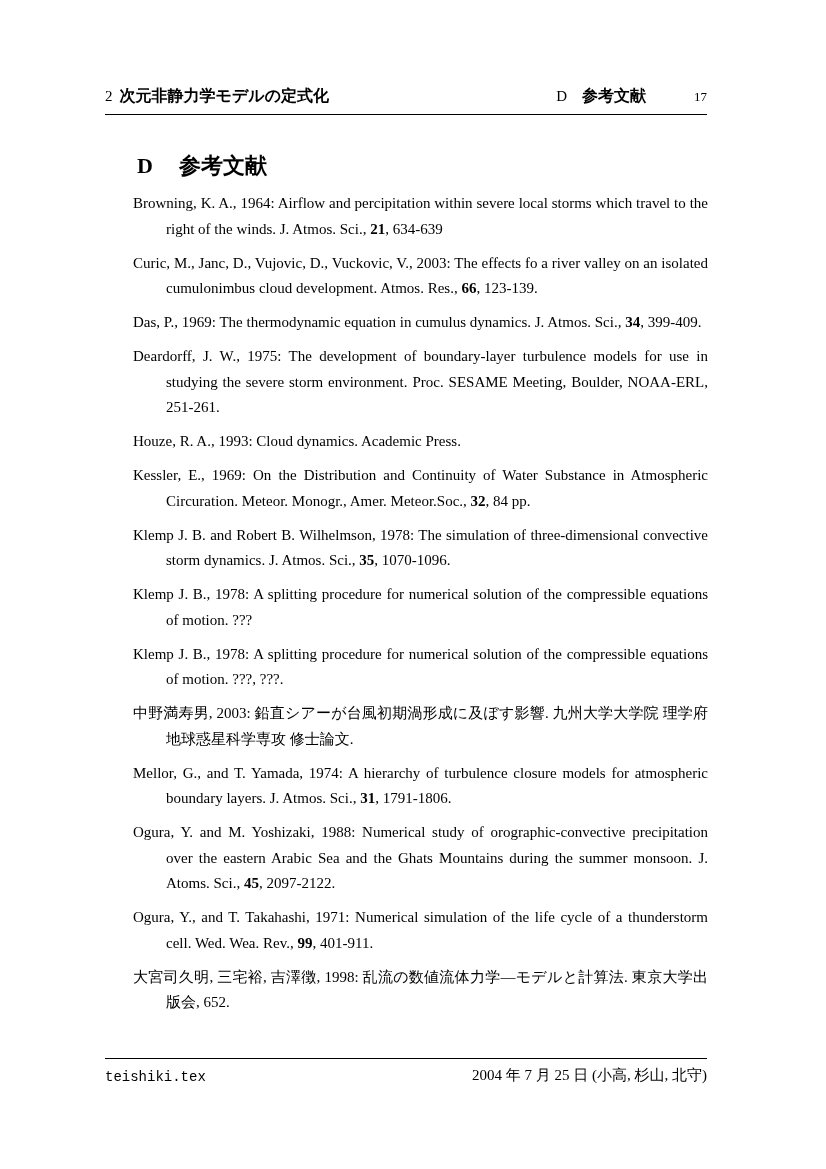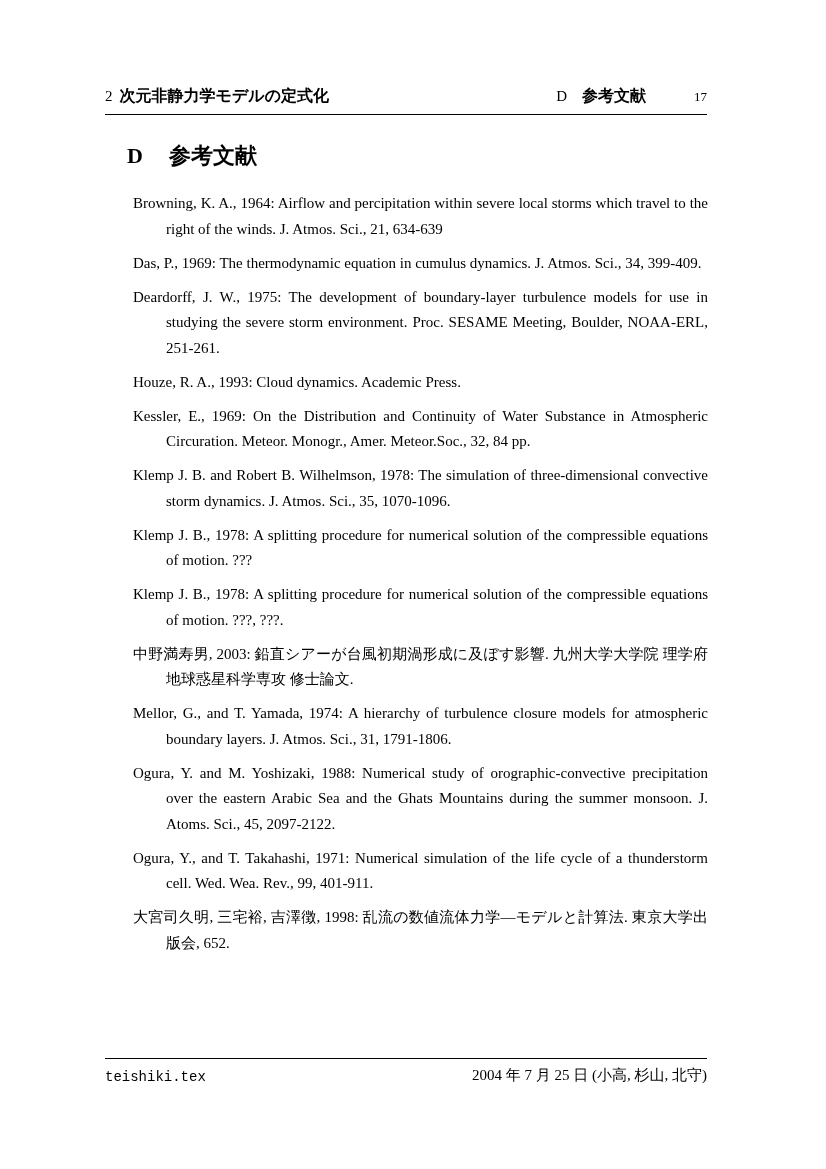--- a/index.html
+++ b/index.html
@@ -38,21 +38,21 @@
   .header-left  .jp-gothic { font-size: 16px; }
   .header-right .letter    { font-size: 15px; }
   .header-right .jp-gothic { font-size: 16px; margin-left: 15px; }
   .header-right .pageno    { font-size: 13px; margin-left: 48px; }
 
   
   .section-title {
     position: absolute;
     left: 123px;
     top: 139px;
-    margin: 4px;
+    margin: 14px;
     font-size: 22px;
     font-weight: bold;
     line-height: 26px;
   }
   .section-title .letter { font-family: "Liberation Serif", "DejaVu Serif", serif; }
   .section-title .jp-gothic { font-size: 22px; margin-left: 26px; }
 
   
   .refs {
     position: absolute;
@@ -62,21 +62,21 @@
   }
   .ref {
     margin: 0 0 8.5px 0;
     font-size: 15px;
     line-height: 25.5px;
     text-align: justify;
     padding-left: 33px;
     text-indent: -33px;
   }
   .ref .it { }
-  .ref .bf { font-weight: normal; }
+  .ref .bf { font-weight: bold; }
 
   
   .footer {
     position: absolute;
     left: 105px;
     top: 1058px;
     width: 602px;
     border-top: 1px solid #000;
     padding-top: 7px;
     display: flex;
@@ -102,20 +102,21 @@
       <span class="letter">D</span><span class="jp-gothic">参考文献</span><span class="pageno">17</span>
     </div>
   </div>
 
   <h1 class="section-title">
     <span class="letter">D</span><span class="jp-gothic">参考文献</span>
   </h1>
 
   <div class="refs">
     <p class="ref"><span>Browning, K. A., 1964: Airflow and percipitation within severe local storms which travel to the right of the winds. </span><span class="it">J. Atmos. Sci.</span><span>, </span><span class="bf">21</span><span>, 634-639</span></p>
+    <p class="ref"><span>Curic, M., Janc, D., Vujovic, D., Vuckovic, V., 2003: The effects fo a river valley on an isolated cumulonimbus cloud development. </span><span class="it">Atmos. Res.</span><span>, </span><span class="bf">66</span><span>, 123-139.</span></p>
     <p class="ref"><span>Das, P., 1969: The thermodynamic equation in cumulus dynamics. </span><span class="it">J. Atmos. Sci.</span><span>, </span><span class="bf">34</span><span>, 399-409.</span></p>
     <p class="ref"><span>Deardorff, J. W., 1975: The development of boundary-layer turbulence models for use in studying the severe storm environment. </span><span class="it">Proc. SESAME Meeting</span><span>, Boulder, NOAA-ERL, 251-261.</span></p>
     <p class="ref"><span>Houze, R. A., 1993: Cloud dynamics. Academic Press.</span></p>
     <p class="ref"><span>Kessler, E., 1969: On the Distribution and Continuity of Water Substance in Atmospheric Circuration. Meteor. Monogr., </span><span class="it">Amer. Meteor.Soc.</span><span>, </span><span class="bf">32</span><span>, 84 pp.</span></p>
     <p class="ref"><span>Klemp J. B. and Robert B. Wilhelmson, 1978: The simulation of three-dimensional convective storm dynamics. </span><span class="it">J. Atmos. Sci.</span><span>, </span><span class="bf">35</span><span>, 1070-1096.</span></p>
     <p class="ref"><span>Klemp J. B., 1978: A splitting procedure for numerical solution of the compress­ible equations of motion. ???</span></p>
     <p class="ref"><span>Klemp J. B., 1978: A splitting procedure for numerical solution of the compress­ible equations of motion. ???, ???.</span></p>
     <p class="ref"><span>中野満寿男, 2003: 鉛直シアーが台風初期渦形成に及ぼす影響. 九州大学大学院 理学府 地球惑星科学専攻 修士論文.</span></p>
     <p class="ref"><span>Mellor, G., and T. Yamada, 1974: A hierarchy of turbulence closure models for atmospheric boundary layers. </span><span class="it">J. Atmos. Sci.</span><span>, </span><span class="bf">31</span><span>, 1791-1806.</span></p>
     <p class="ref"><span>Ogura, Y. and M. Yoshizaki, 1988: Numerical study of orographic-convective precipitation over the eastern Arabic Sea and the Ghats Mountains during the summer monsoon. </span><span class="it">J. Atoms. Sci.</span><span>, </span><span class="bf">45</span><span>, 2097-2122.</span></p>

